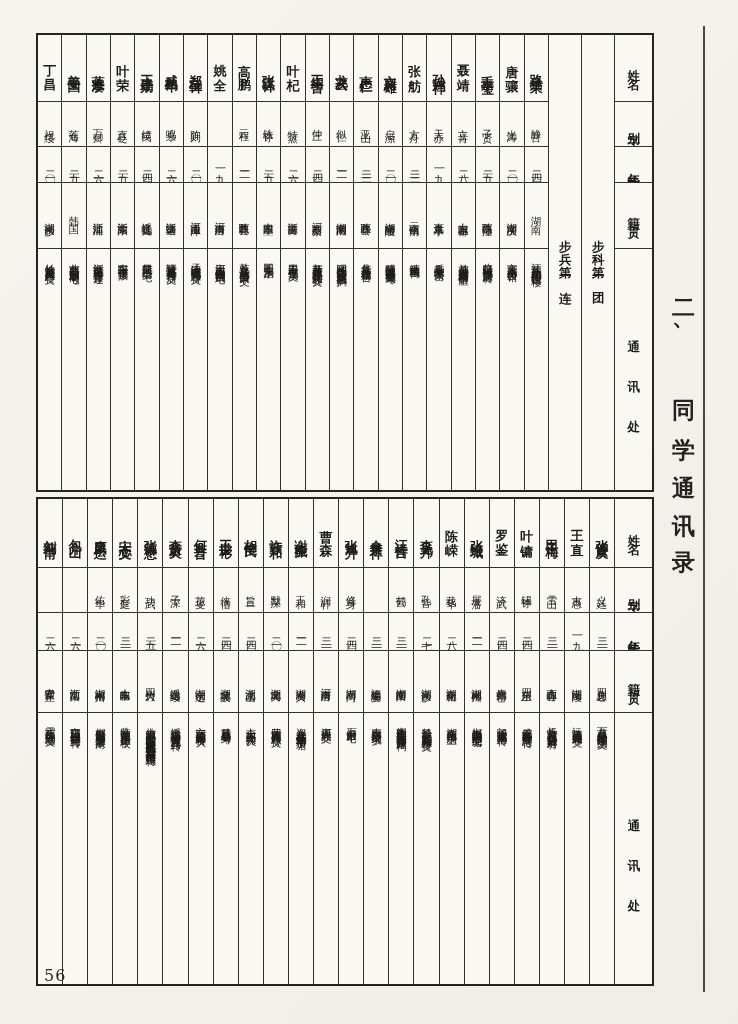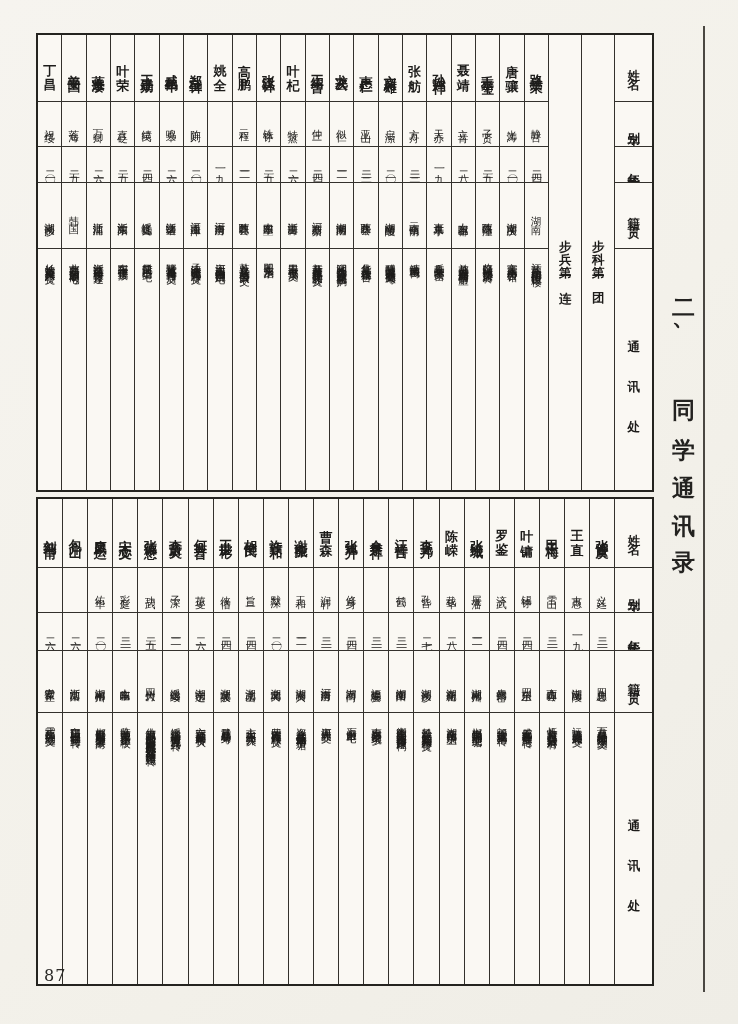--- a/index.html
+++ b/index.html
@@ -875,15 +875,15 @@
         <div class="cell grow">
           <div class="vspan h-addr">通讯处</div>
         </div>
       </div>
     </div>
 
   <div class="title">二、同学通讯录</div>
 
   <div class="right-rule"></div>
 
-  <div class="page-number">87</div>
+  <div class="page-number">56</div>
 
 </div>
 
 </body></html>

